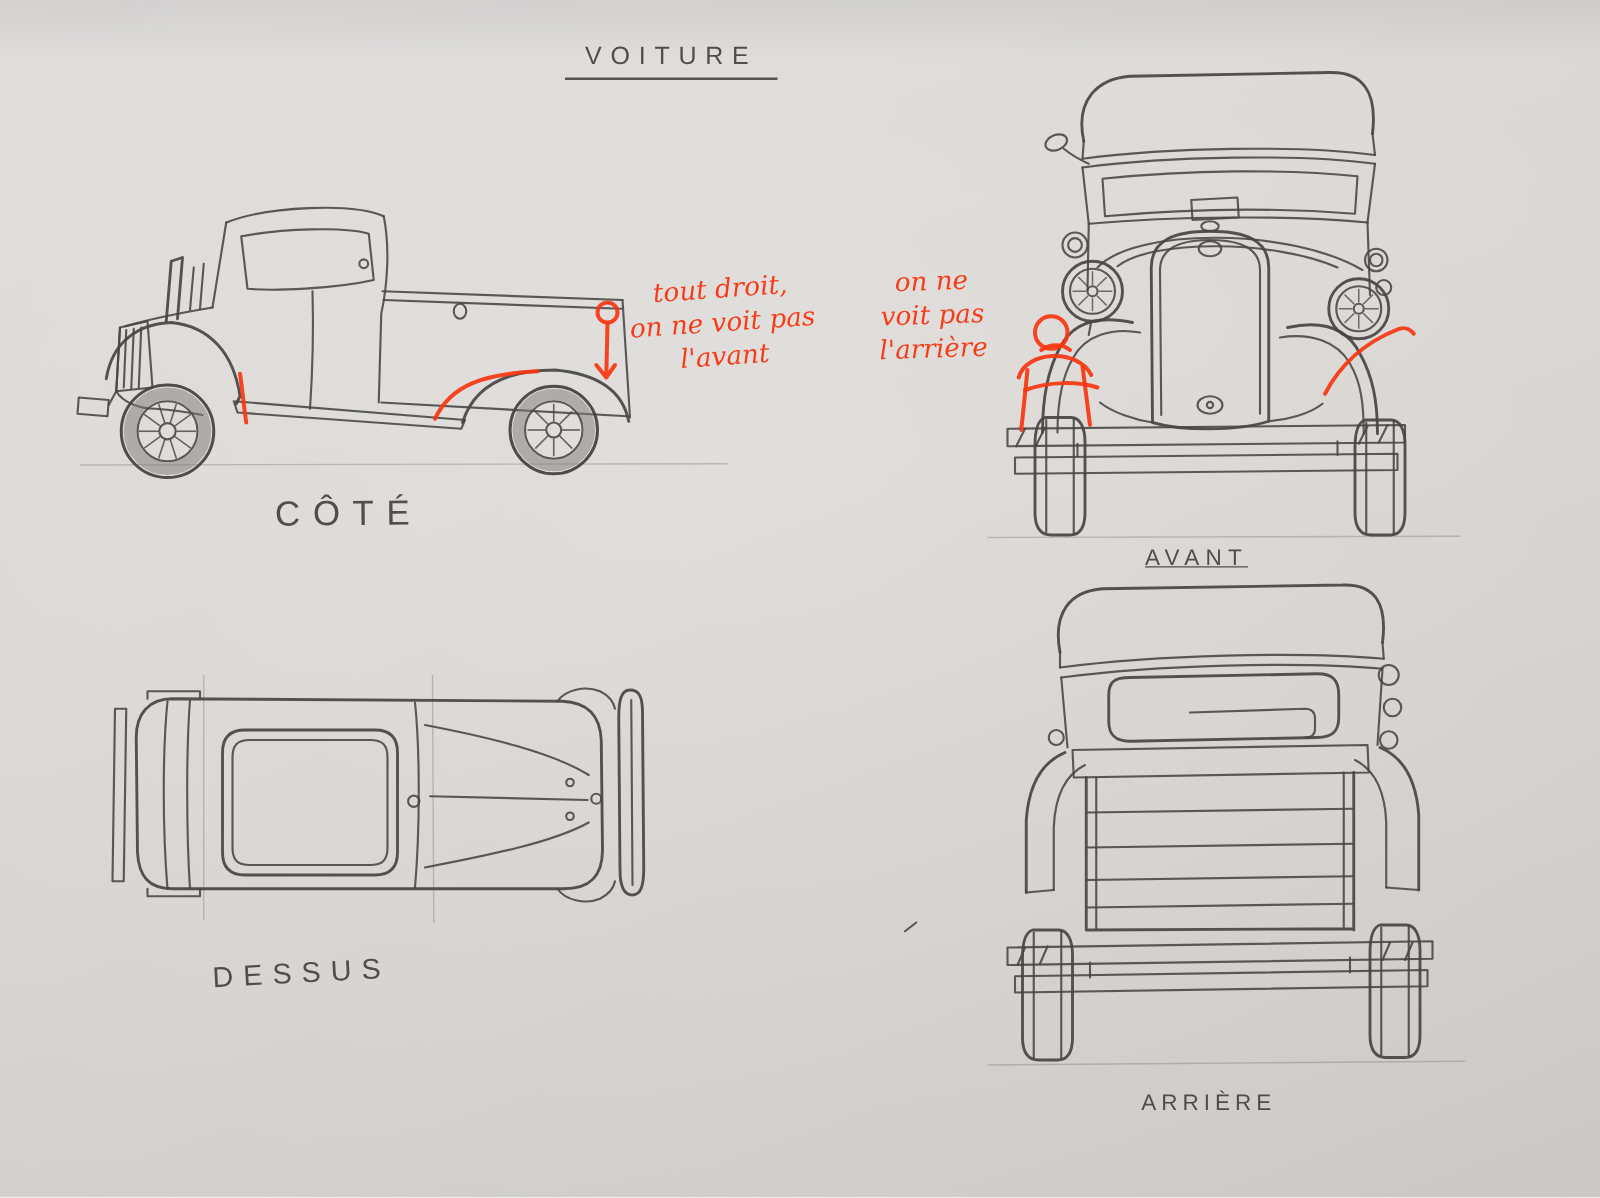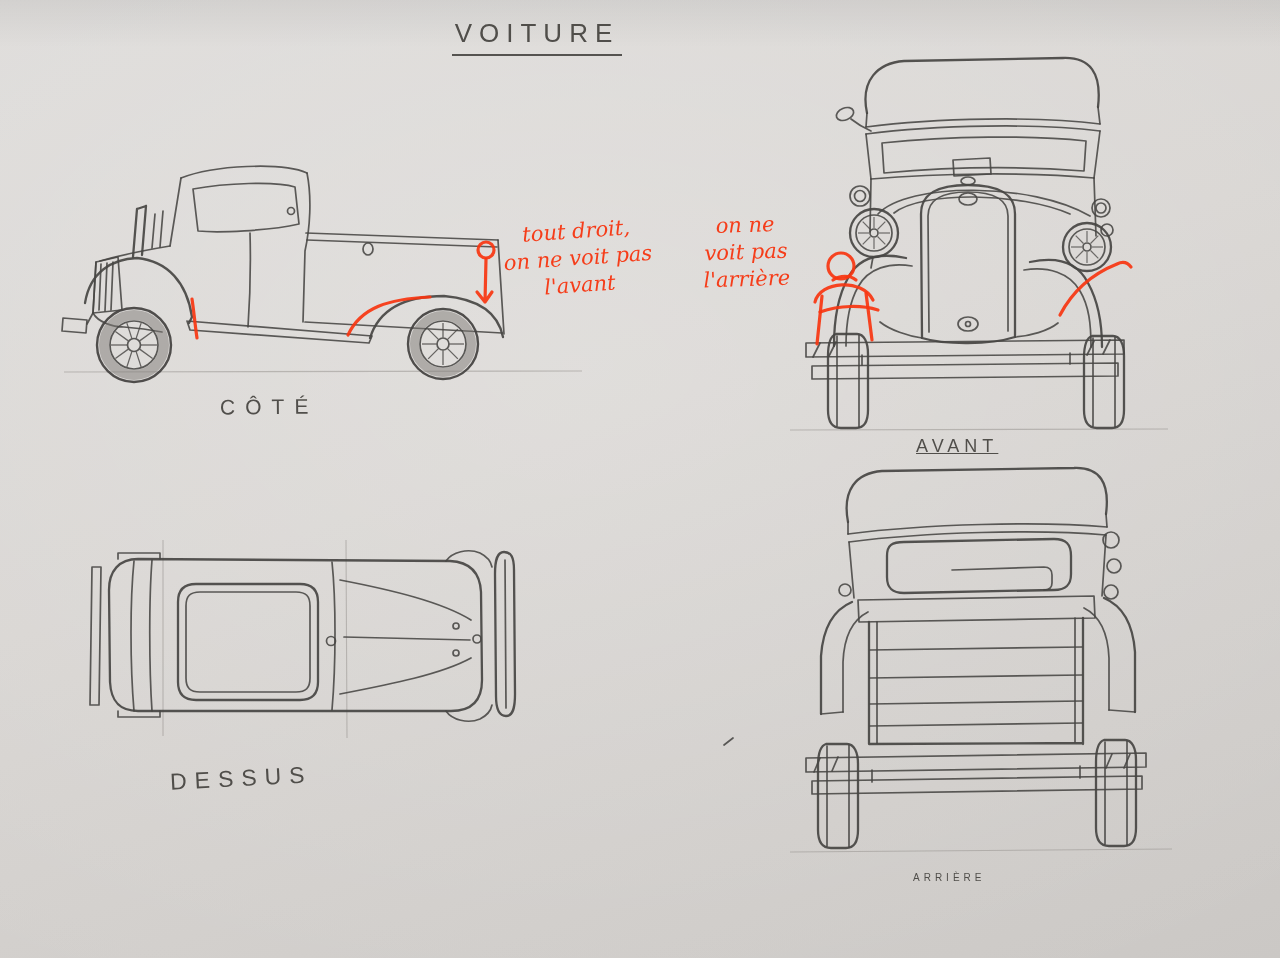--- a/index.html
+++ b/index.html
@@ -28,28 +28,28 @@
   .ink {fill:none;stroke:var(--ink);stroke-width:3.2;stroke-linecap:round;stroke-linejoin:round;opacity:.92;}
   .spoke line{stroke:var(--pencil);stroke-width:1.3;opacity:.8;}
   .flute line{stroke:var(--pencil);stroke-width:1.2;opacity:.75;}
 
   .pencil-text{
     position:absolute;color:#45433f;opacity:.92;
     font-family:"Liberation Sans",sans-serif;font-weight:500;
     white-space:nowrap;
   }
   .title{
-    left:452px;top:18px;width:170px;text-align:center;
-    font-size:26px;letter-spacing:7px;
+    left:452px;top:34px;width:170px;text-align:center;
+    font-size:20px;letter-spacing:7px;
     border-bottom:2px solid #4a4845;padding-bottom:5px;
   }
-  .lbl-side {left:220px;top:395px;font-size:21px;letter-spacing:10px;transform:rotate(-0.5deg);}
+  .lbl-side {left:220px;top:395px;font-size:28px;letter-spacing:10px;transform:rotate(-0.5deg);}
   .lbl-front{left:916px;top:436px;font-size:18px;letter-spacing:5px;text-decoration:underline;}
   .lbl-top  {left:170px;top:765px;font-size:23px;letter-spacing:8px;transform:rotate(-3deg);}
-  .lbl-rear {left:913px;top:872px;font-size:10px;letter-spacing:4px;}
+  .lbl-rear {left:913px;top:872px;font-size:18px;letter-spacing:4px;}
 
   .ink-text{
     position:absolute;color:var(--ink);
     font-family:"DejaVu Serif",serif;font-style:italic;
     font-size:21px;line-height:1.28;text-align:center;opacity:.95;
   }
   .note-side{left:498px;top:218px;width:160px;transform:rotate(-4deg);}
   .note-rear{left:692px;top:212px;width:108px;transform:rotate(-2deg);}
 </style>
 </head>

